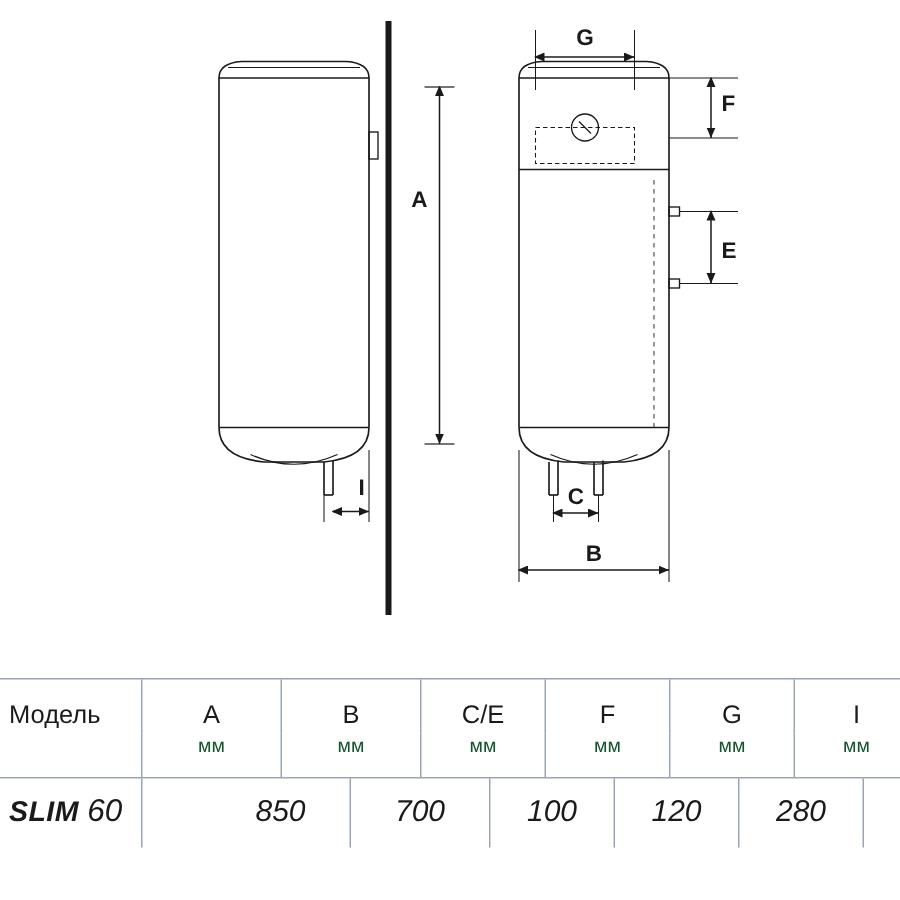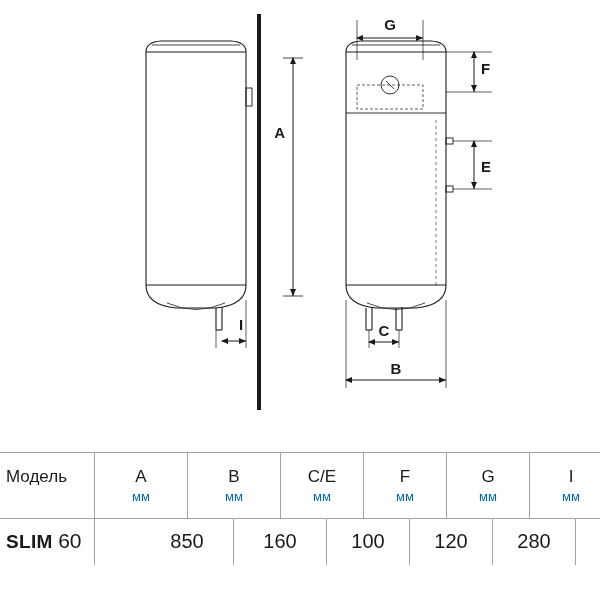--- a/index.html
+++ b/index.html
@@ -55,26 +55,27 @@
   table.spec tr.head-main td {
     padding-top: 14px;
     padding-bottom: 2px;
     font-size: 17px;
     color: #1a1a1a;
   }
   table.spec tr.head-unit td {
     padding-top: 0px;
     padding-bottom: 14px;
     font-size: 13px;
-    color: #0369a1;
+    color: #14532d;
   }
   table.spec tr.data-row td {
     padding-top: 10px;
     padding-bottom: 12px;
     font-size: 20px;
+    font-style: italic;
   }
   .col-first {
     border-left: none !important;
     text-align: left !important;
     padding-left: 6px !important;
     font-weight: bold;
   }
   .col-last {
     border-right: none !important;
   }
@@ -238,21 +239,21 @@
           <td class="col-last">мм</td>
         </tr>
       </tbody>
     </table>
     <div class="divider"></div>
     <table class="spec">
       <tbody>
         <tr class="data-row">
           <td class="col-first" style="width:88px;"><span class="model-name">SLIM</span> <span class="model-cap">60</span></td>
           <td style="width:92px;padding-left:46px;">850</td>
-          <td style="width:92px;">160</td>
+          <td style="width:92px;">700</td>
           <td style="width:82px;">100</td>
           <td style="width:82px;">120</td>
           <td style="width:82px;">280</td>
           <td class="col-last" style="width:82px;">90</td>
         </tr>
       </tbody>
     </table>
   </div>
 
 </div>

